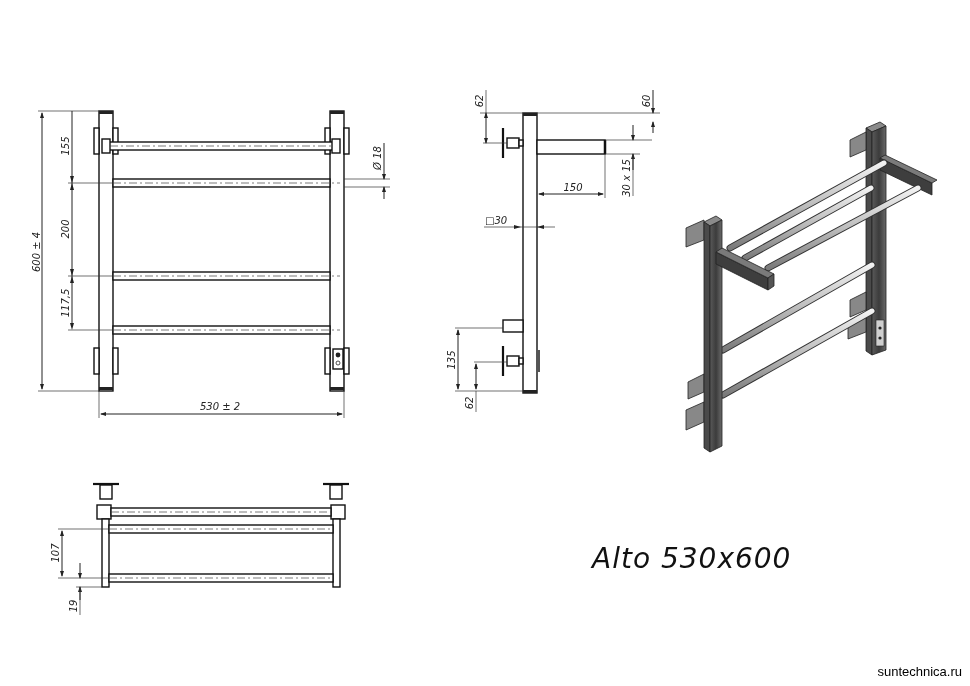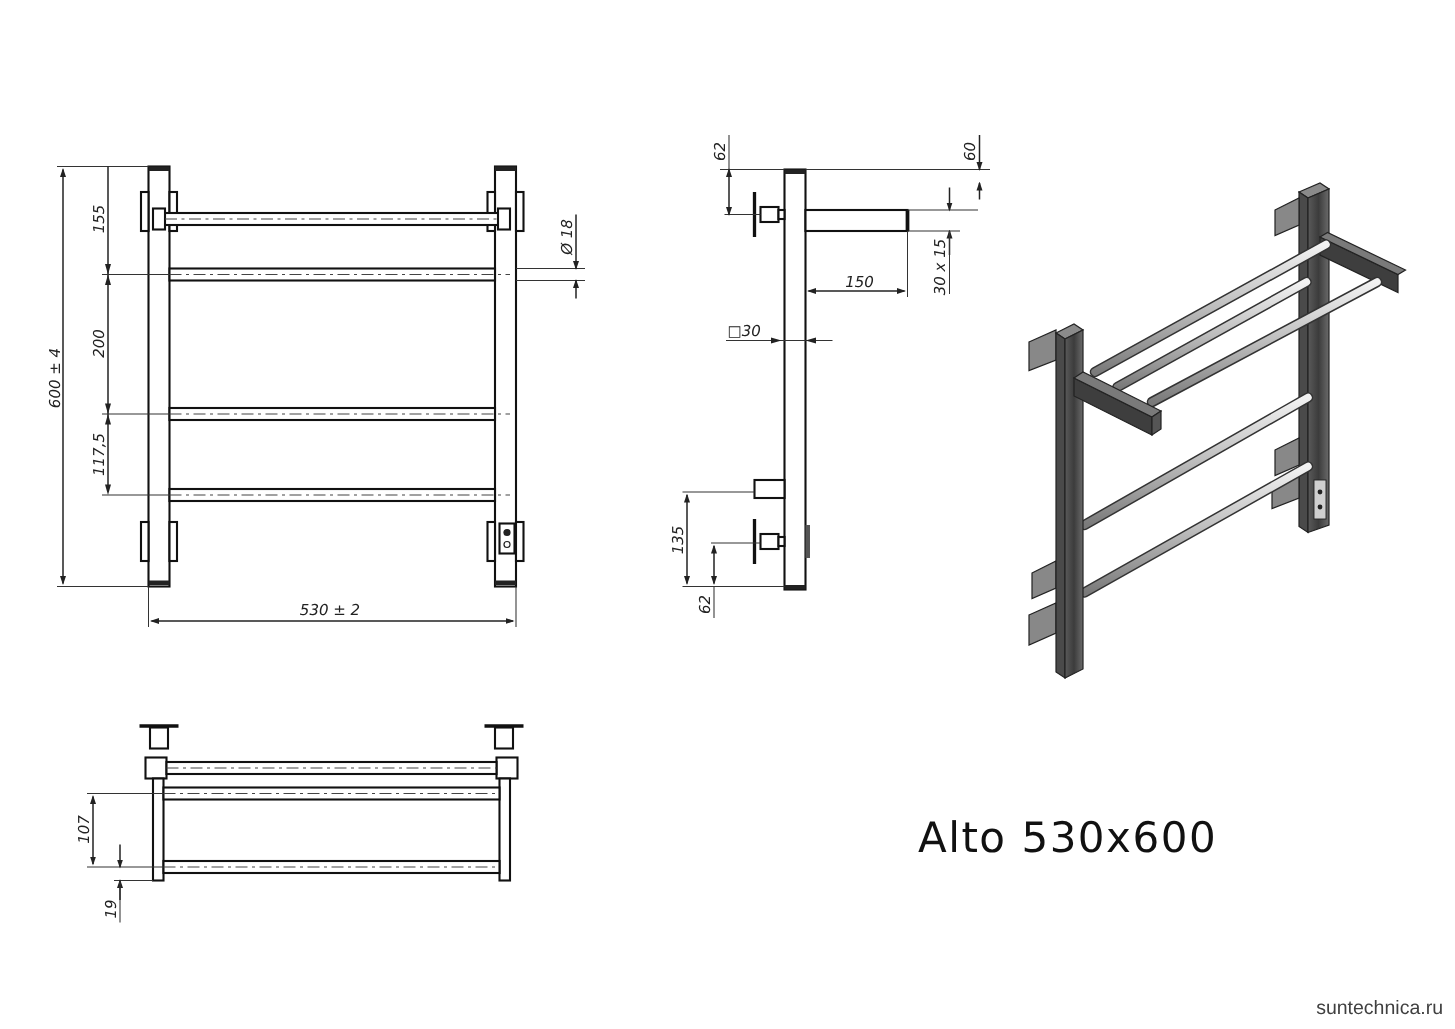--- a/index.html
+++ b/index.html
@@ -3,22 +3,22 @@
 <meta charset="utf-8">
 <style>
   html, body { margin: 0; padding: 0; background: #ffffff; }
   body { width: 970px; height: 686px; position: relative; overflow: hidden; font-family: "DejaVu Sans", sans-serif; }
   svg { position: absolute; left: 0; top: 0; }
   .dim { font-family: "DejaVu Sans", sans-serif; font-style: italic; font-size: 10px; fill: #222; }
   .ln { stroke: #222; stroke-width: 1; fill: none; }
   .thin { stroke: #333; stroke-width: 0.7; fill: none; }
   .thick { stroke: #111; stroke-width: 1.4; fill: #fff; }
   .center { stroke: #444; stroke-width: 0.7; stroke-dasharray: 8 3 2 3; fill: none; }
-  .title { position: absolute; left: 612px; top: 542px; font-family: "DejaVu Sans", sans-serif; font-size: 28px; color: #111; letter-spacing: 1px; }
-  .watermark { position: absolute; right: 8px; top: 664px; font-family: "Liberation Sans", sans-serif; font-size: 13px; color: #404040; }
+  .title { position: absolute; left: 592px; top: 542px; font-family: "DejaVu Sans", sans-serif; font-style: italic; font-size: 28px; color: #111; letter-spacing: 1px; }
+  .watermark { position: absolute; right: 8px; top: 664px; font-family: "Liberation Sans", sans-serif; font-size: 13px; color: #000000; }
 </style>
 </head>
 <body>
 
 <svg width="970" height="686" viewBox="0 0 970 686">
   <defs>
     <marker id="arr" markerWidth="6" markerHeight="6" refX="5" refY="3" orient="auto-start-reverse">
       <path d="M0,1 L6,3 L0,5 z" fill="#222"></path>
     </marker>
     <linearGradient id="barGrad" x1="0" y1="0" x2="0" y2="1">

